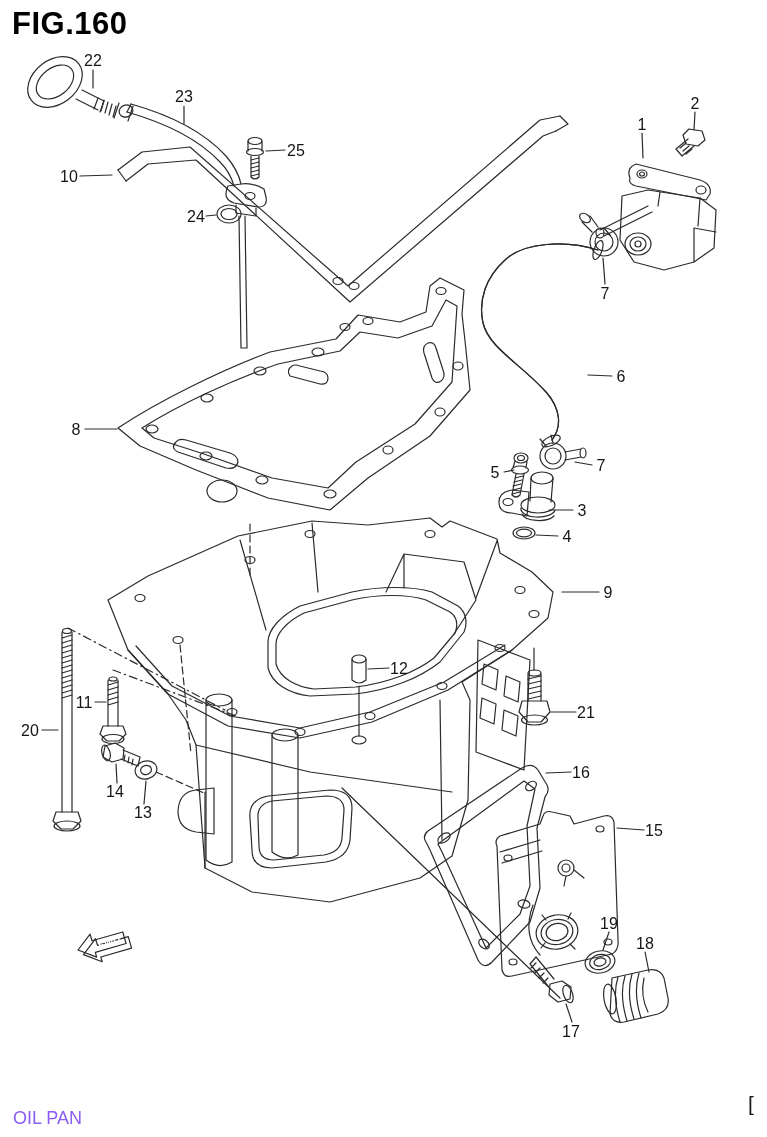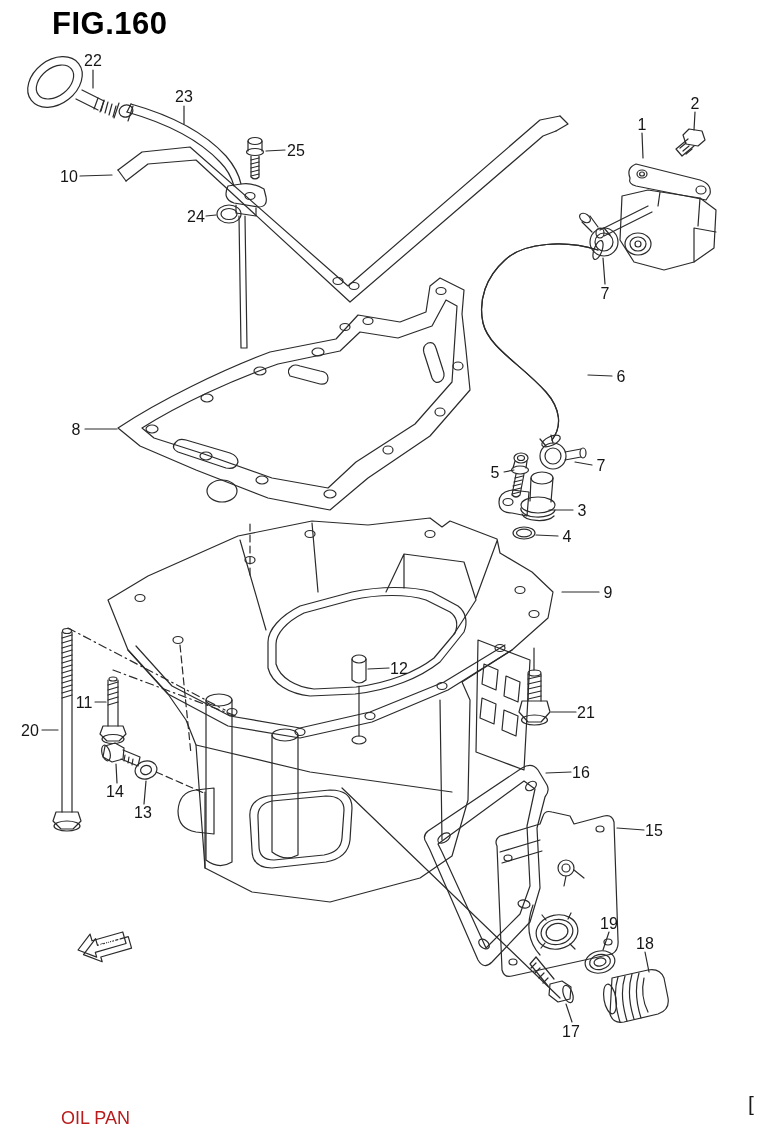--- a/index.html
+++ b/index.html
@@ -2,24 +2,24 @@
 <html><head>
 <meta charset="utf-8">
 <style>
   html,body{margin:0;padding:0;background:#ffffff;}
   .page{
     position:relative;width:767px;height:1137px;background:#ffffff;
     font-family:"Liberation Sans",sans-serif;overflow:hidden;color:#000;
   }
   .fig-title{
     position:absolute;left:12px;top:6px;font-size:31px;font-weight:bold;
-    letter-spacing:0.5px;color:#000;margin-left:40px;
+    letter-spacing:0.5px;color:#000;
   }
   .footer-code{position:absolute;left:13px;top:1088px;font-size:18px;color:#1a1a1a;}
-  .footer-name{position:absolute;left:13px;top:1108px;font-size:18px;color:#b91c1c;margin-left:48px;}
+  .footer-name{position:absolute;left:13px;top:1108px;font-size:18px;color:#8b5cf6;}
   .corner-glyph{position:absolute;left:748px;top:1092px;font-size:21px;color:#1a1a1a;}
   svg#diagram{position:absolute;left:0;top:0;}
   svg#diagram path,svg#diagram line,svg#diagram ellipse,svg#diagram circle,
   svg#diagram polyline,svg#diagram polygon{
     fill:none;stroke:#2b2b2b;stroke-width:1.2;stroke-linecap:round;stroke-linejoin:round;
   }
   .wfill{fill:#ffffff;}
   .thin{stroke-width:1;}
   .dash{stroke-dasharray:7 4;stroke-width:1;}
   .dashdot{stroke-dasharray:8 4 1.5 4;stroke-width:1;}

